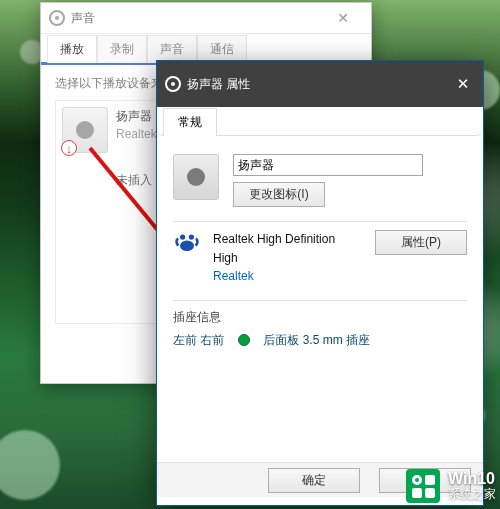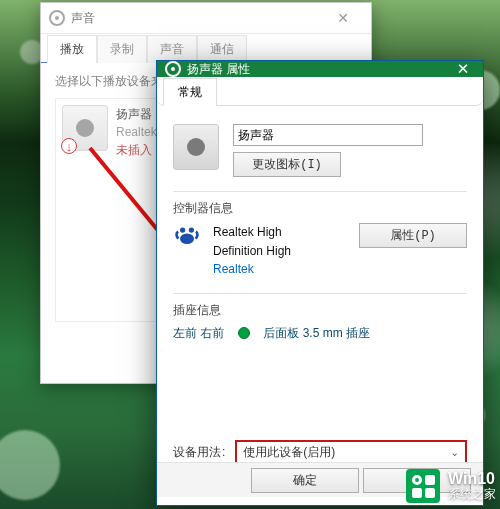--- a/index.html
+++ b/index.html
@@ -15,43 +15,43 @@
   .b3{width:30px;height:30px;left:455px;top:400px;background:rgba(255,255,255,0.5);}
   .b4{width:24px;height:24px;left:20px;top:40px;background:rgba(255,255,255,0.35);}
 
   
   .win-sound{position:absolute;left:40px;top:2px;width:330px;height:380px;background:#fff;border:1px solid #c8c8c8;box-shadow:0 4px 18px rgba(0,0,0,0.35);}
   .ws-titlebar{height:30px;border-bottom:1px solid #e5e5e5;display:flex;align-items:center;padding:0 8px;color:#444;}
   .ws-icon{width:16px;height:16px;border-radius:50%;border:2px solid #8a8a8a;margin-right:6px;display:inline-block;box-sizing:border-box;position:relative;}
   .ws-icon::after{content:"";position:absolute;width:4px;height:4px;border-radius:50%;background:#8a8a8a;left:4px;top:4px;}
   .ws-title{flex:1;}
   .ws-close{width:40px;height:30px;display:flex;align-items:center;justify-content:center;color:#777;font-size:14px;}
-  .ws-tabs{display:flex;border-bottom:1px solid #1d4ed8;height:28px;align-items:flex-end;padding-left:6px;gap:0;}
+  .ws-tabs{display:flex;border-bottom:3px solid #1d4ed8;height:28px;align-items:flex-end;padding-left:6px;gap:0;}
   .ws-tab{padding:5px 12px;border:1px solid #ddd;border-bottom:none;background:#f7f7f7;color:#666;position:relative;top:1px;}
   .ws-tab.active{background:#fff;color:#000;}
   .ws-body{padding:10px 14px;color:#555;}
   .ws-hint{margin-bottom:8px;}
   .ws-devlist{border:1px solid #e6e6e6;height:210px;background:#fff;padding:6px;}
   .ws-dev{display:flex;gap:8px;align-items:flex-start;}
   .ws-dev-icon{width:44px;height:44px;background:linear-gradient(#f2f2f2,#dcdcdc);border:1px solid #ccc;border-radius:3px;position:relative;}
   .ws-dev-icon::after{content:"";position:absolute;width:18px;height:18px;border-radius:50%;background:#888;left:13px;top:13px;}
   .ws-dev-badge{position:absolute;width:14px;height:14px;border-radius:50%;background:#fff;border:1px solid #c00;left:-2px;bottom:-4px;display:flex;align-items:center;justify-content:center;color:#c00;font-size:13px;line-height:1;}
   .ws-dev-texts{line-height:1.5;}
   .ws-dev-name{color:#222;}
   .ws-dev-sub{color:#888;}
-  .ws-dev-state{color:#b91c1c;}
+  .ws-dev-state{color:#404040;margin-top:28px;}
   .ws-bottom{position:absolute;left:0;right:0;bottom:40px;display:flex;justify-content:flex-end;padding:0 14px;}
-  .win-btn{min-width:70px;height:23px;border:1px solid #adadad;background:linear-gradient(#f8f8f8,#e7e7e7);color:#333;display:inline-flex;align-items:center;justify-content:center;padding:0 18px;font-family:Liberation Mono, monospace;}
+  .win-btn{min-width:70px;height:23px;border:1px solid #adadad;background:linear-gradient(#f8f8f8,#e7e7e7);color:#333;display:inline-flex;align-items:center;justify-content:center;padding:0 10px;}
   .win-btn.disabled{color:#9a9a9a;}
   .ws-dlgbtns{position:absolute;left:0;right:0;bottom:8px;display:flex;justify-content:flex-end;gap:8px;padding:0 14px;}
   .dim-overlay{position:absolute;inset:0;background:rgba(255,255,255,0.25);}
 
   
   .win-prop{position:absolute;left:156px;top:60px;width:326px;height:444px;background:#fff;border:1px solid #0a5aa0;box-shadow:0 8px 28px rgba(0,0,0,0.5);}
-  .wp-titlebar{height:16px;background:#15803d;color:#fff;display:flex;align-items:center;padding:0 8px;}
+  .wp-titlebar{height:46px;background:#404040;color:#fff;display:flex;align-items:center;padding:0 8px;}
   .wp-ticon{width:16px;height:16px;border-radius:50%;border:2px solid #fff;margin-right:6px;box-sizing:border-box;position:relative;}
   .wp-ticon::after{content:"";position:absolute;width:4px;height:4px;border-radius:50%;background:#fff;left:4px;top:4px;}
   .wp-title{flex:1;font-size:12px;}
   .wp-close{width:40px;height:30px;display:flex;align-items:center;justify-content:center;color:#fff;font-size:15px;margin-right:-8px;}
   .wp-tabs{display:flex;height:28px;align-items:flex-end;padding-left:6px;border-bottom:1px solid #ddd;border-radius:7px;}
   .wp-tab{padding:5px 14px;border:1px solid #ddd;border-bottom:none;background:#fff;position:relative;top:1px;color:#000;}
   .wp-body{padding:10px 16px;color:#333;position:relative;}
   .section{margin-top:8px;}
   .group-row{display:flex;align-items:flex-start;gap:14px;}
   .dev-thumb{width:44px;height:44px;background:linear-gradient(#eee,#d6d6d6);border:1px solid #c8c8c8;border-radius:3px;position:relative;flex:0 0 auto;}
@@ -69,21 +69,21 @@
   .props-btn{flex:0 0 auto;margin-left:16px;}
   .jack-row{display:flex;align-items:center;gap:14px;margin-top:6px;color:#0c4a6e;}
   .jack-dot{display:inline-flex;align-items:center;gap:13px;}
   .dot{width:10px;height:10px;border-radius:50%;}
   .dot.green{background:#00a040;border:1px solid #007a30;}
   .usage-row{position:absolute;left:16px;right:16px;top:334px;display:flex;align-items:center;gap:10px;}
   .usage-label{color:#333;flex:0 0 auto;white-space:nowrap;}
   .usage-label::after{content:":";margin-left:1px;}
   .usage-select{flex:1;height:24px;border:2px solid #c21717;background:#fff;padding:0 6px;display:flex;align-items:center;justify-content:space-between;box-sizing:border-box;}
   .usage-caret{color:#555;font-size:10px;}
-  .wp-btnbar{position:absolute;left:0;right:0;bottom:8px;height:34px;border-top:1px solid #e2e2e2;display:flex;justify-content:flex-end;align-items:center;gap:4px;padding:0 12px;background:#f4f4f4;}
+  .wp-btnbar{position:absolute;left:0;right:0;bottom:8px;height:34px;border-top:1px solid #e2e2e2;display:flex;justify-content:flex-end;align-items:center;gap:19px;padding:0 12px;background:#f4f4f4;}
 
   
   .arrow-svg{position:absolute;left:50px;top:140px;width:290px;height:280px;pointer-events:none;}
 
   
   .watermark{position:absolute;right:4px;bottom:6px;display:flex;align-items:center;gap:8px;color:#fff;text-shadow:0 1px 3px rgba(0,0,0,0.6);}
   .wm-logo{width:34px;height:34px;background:#00a650;border-radius:4px;display:flex;align-items:center;justify-content:center;}
   .wm-grid{display:grid;grid-template-columns:10px 10px;grid-template-rows:10px 10px;gap:3px;}
   .wm-grid span{background:#fff;border-radius:2px;}
   .wm-grid span:first-child{background:transparent;border:3px solid #fff;border-radius:50%;box-sizing:border-box;}
@@ -159,21 +159,20 @@
         <div>
           <input class="name-input" value="扬声器" style="">
           <div>
             <div class="win-btn change-icon-btn">更改图标(I)</div>
           </div>
         </div>
       </div>
 
       <hr class="hr">
 
-      <div class="sec-label">控制器信息</div>
       <div class="ctrl-row">
         <div class="drv-icon">
           <svg viewBox="0 0 32 32">
               <g fill="#1a4fb0">
                 <ellipse cx="16" cy="18" rx="8" ry="6"></ellipse>
                 <path d="M6 10 q-4 2 0 8" stroke="#1a4fb0" stroke-width="3" fill="none"></path>
                 <path d="M26 10 q4 2 0 8" stroke="#1a4fb0" stroke-width="3" fill="none"></path>
                 <circle cx="11" cy="8" r="3"></circle>
                 <circle cx="21" cy="8" r="3"></circle>
               </g>

